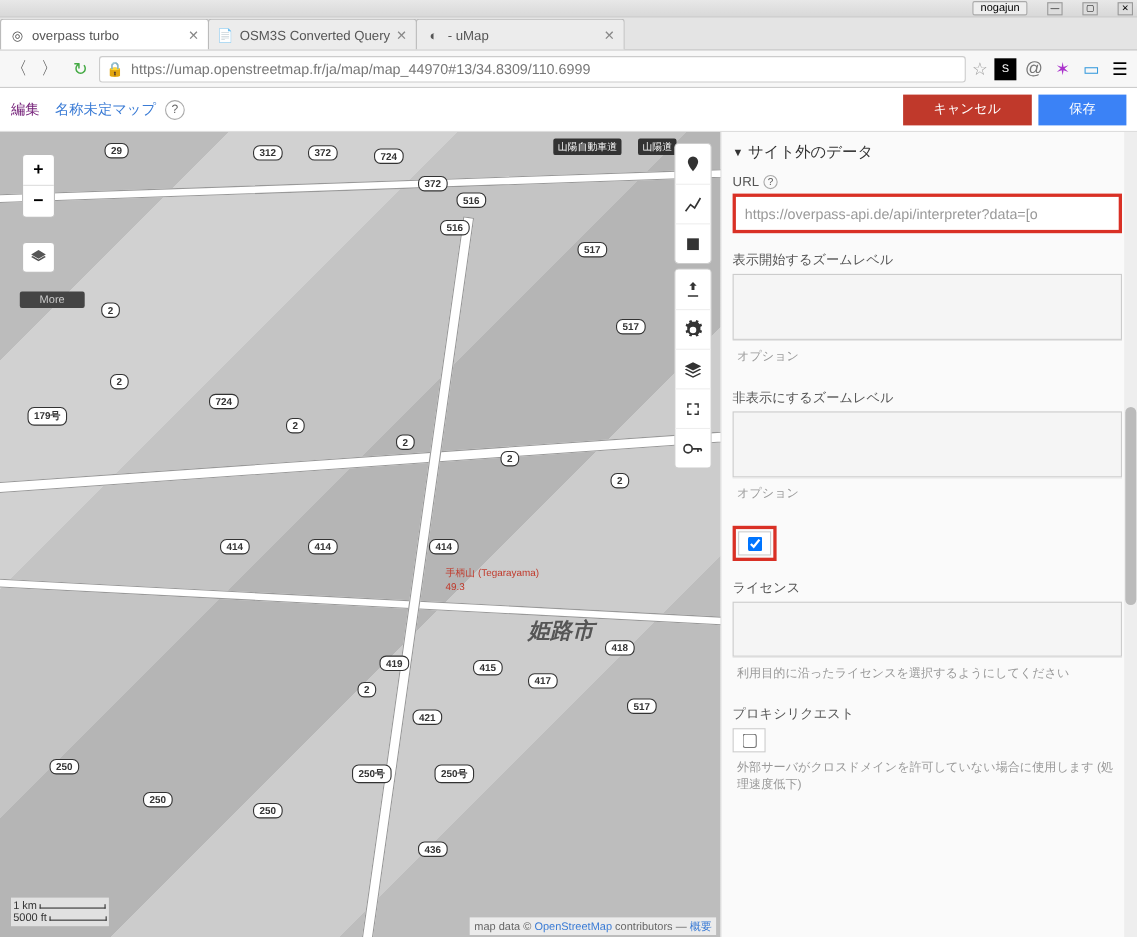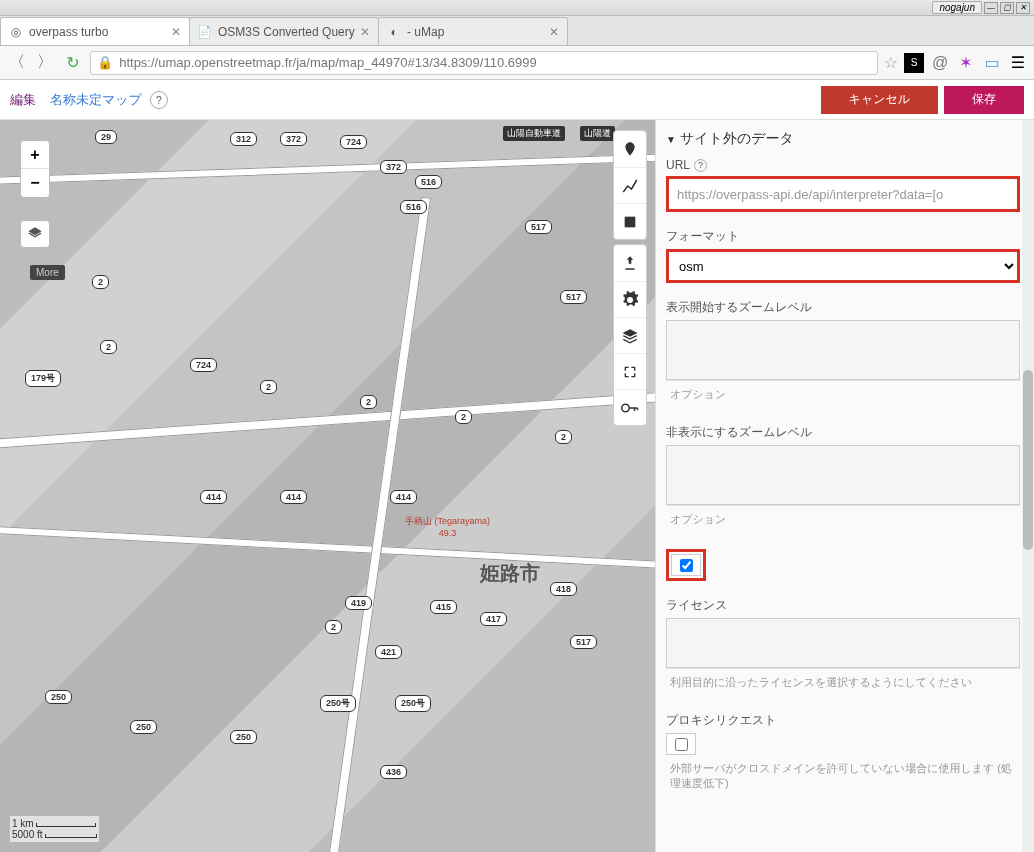--- a/index.html
+++ b/index.html
@@ -1,19 +1,19 @@
 <!DOCTYPE html>
 <html><head>
 <meta charset="utf-8">
 <style>
 * { box-sizing: border-box; margin: 0; padding: 0; font-family: Arial, "Hiragino Sans", "Meiryo", sans-serif; }
 body { width: 1034px; height: 852px; background: #f0f0f0; overflow: hidden; position: relative; }
 
 
-.titlebar { height: 16px; background: linear-gradient(#e8e8e8,#d8d8d8); display:flex; justify-content:flex-end; align-items:center; gap:2px; padding-right:4px; border-bottom:1px solid #bbb; font-size:10px;font-style:italic; }
+.titlebar { height: 16px; background: linear-gradient(#e8e8e8,#d8d8d8); display:flex; justify-content:flex-end; align-items:center; gap:18px; padding-right:4px; border-bottom:1px solid #bbb; font-size:10px; }
 .titlebar .user { border:1px solid #aaa; padding:0 6px; border-radius:2px; background:#eee; }
 .titlebar .wbtn { width:14px; height:12px; border:1px solid #999; background:#ddd; display:flex; align-items:center; justify-content:center; font-size:8px; }
 
 
 .tabbar { height: 30px; background:#e4e4e4; display:flex; align-items:flex-end; border-bottom:1px solid #bbb; }
 .tab { height:28px; min-width:190px; background:#fff; border:1px solid #bbb; border-bottom:none; border-radius:3px 3px 0 0; display:flex; align-items:center; padding:0 8px; font-size:12px; color:#555; margin-right:-1px; }
 .tab.inactive { background:#ececec; }
 .tab .favicon { width:14px; height:14px; margin-right:6px; display:inline-flex; align-items:center; justify-content:center; }
 .tab .close { margin-left:auto; color:#888; cursor:pointer; }
 
@@ -26,41 +26,41 @@
 .tbicon { width:20px; height:20px; display:flex; align-items:center; justify-content:center; cursor:pointer; }
 
 
 .appheader { height:40px; background:#fff; border-bottom:1px solid #ddd; display:flex; align-items:center; padding:0 10px; }
 .appheader .edit { font-size:13px; color:#701a75; margin-right:14px; }
 .appheader .mapname { font-size:13px; color:#3a7bd5; margin-right:8px; }
 .appheader .help { width:18px; height:18px; border:1px solid #aaa; border-radius:50%; display:flex; align-items:center; justify-content:center; font-size:11px; color:#666; cursor:pointer; }
 .appheader .btns { margin-left:auto; display:flex; gap:6px;border-radius:12px; }
 .btn { height:28px; padding:0 28px; border:none; color:#fff; font-size:12px; cursor:pointer; }
 .btn.cancel { background:#c0392b; }
-.btn.save { background:#be185d; }
+.btn.save { background:#3b82f6; }
 
 
 .main { position:absolute; top:120px; left:0; right:0; bottom:0; display:flex; }
 .mapwrap { flex:1; position:relative; overflow:hidden; border-right:1px solid #ddd; }
 .mapbg { position:absolute; inset:0; background:
   linear-gradient(135deg, #bfbfbf 0%, #bfbfbf 15%, #d5d5d5 15%, #d5d5d5 30%, #c8c8c8 30%, #c8c8c8 45%, #b8b8b8 45%, #b8b8b8 60%, #d0d0d0 60%, #d0d0d0 75%, #c0c0c0 75%);
   filter: contrast(0.95);
 }
 .road { position:absolute; background:#fff; border:1px solid #999; }
 .shield { position:absolute; background:#fff; border:1.5px solid #333; border-radius:6px; padding:1px 5px; font-size:9px; font-weight:bold; color:#333; }
 .citylabel { position:absolute; font-size:20px; color:#555; font-weight:bold; }
-.poi { position:absolute; font-size:9px; color:#c0392b; text-align:center; }
+.poi { position:absolute; font-size:9px; color:#c0392b; text-align:left; }
 .blacklabel { position:absolute; background:#333; color:#fff; font-size:9px; padding:1px 4px; border-radius:2px; }
 
 
 .zoom { position:absolute; top:20px; left:20px; width:30px; background:#fff; border:1px solid #bbb; border-radius:4px; z-index:5; }
 .zoom div { height:28px; display:flex; align-items:center; justify-content:center; font-size:16px; font-weight:bold; cursor:pointer; }
 .zoom div:first-child { border-bottom:1px solid #ddd; }
 .layers-btn { position:absolute; top:100px; left:20px; width:30px; height:28px; background:#fff; border:1px solid #bbb; border-radius:4px; display:flex; align-items:center; justify-content:center; cursor:pointer; z-index:5; }
-.morebtn { position:absolute; top:145px; left:18px; background:#444; color:#ccc; font-size:10px; padding:2px 6px; border-radius:2px; z-index:5;margin-left:12px; }
+.morebtn { position:absolute; top:145px; left:18px; background:#444; color:#ccc; font-size:10px; padding:2px 18px; border-radius:2px; z-index:5; }
 
 
 .maptoolbar { position:absolute; top:10px; right:8px; width:34px; z-index:5; display:flex; flex-direction:column; gap:4px; }
 .maptoolbar .grp { background:#fff; border:1px solid #ccc; border-radius:4px; }
 .maptoolbar .tbtn { height:36px; display:flex; align-items:center; justify-content:center; cursor:pointer; color:#333; }
 .maptoolbar .grp .tbtn + .tbtn { border-top:1px solid #eee; }
 
 
 .scale { position:absolute; bottom:10px; left:10px; font-size:10px; color:#333; background:rgba(255,255,255,0.6); padding:2px; z-index:5; }
 .scale .bar { border:1px solid #333; border-top:none; width:60px; height:4px; display:inline-block; }
@@ -143,21 +143,21 @@
     <div class="mapbg"></div>
 
     <div class="road" style="top:40%; left:-5%; width:120%; height:10px; transform:rotate(-4deg);"></div>
     <div class="road" style="top:58%; left:-5%; width:120%; height:8px; transform:rotate(3deg);"></div>
     <div class="road" style="top:6%; left:-5%; width:120%; height:8px; transform:rotate(-2deg);"></div>
     <div class="road" style="top:10%; left:55%; width:10px; height:120%; transform:rotate(8deg);"></div>
 
     <div class="blacklabel" style="top:6px; right:90px;">山陽自動車道</div>
     <div class="blacklabel" style="top:6px; right:40px;">山陽道</div>
 
-    <div class="citylabel" style="top:440px; left:480px;">姫路市</div>
+    <div class="citylabel" style="top:440px; left:480px;font-style:italic;">姫路市</div>
     <div class="poi" style="top:395px; left:405px;">
       <div>手柄山 (Tegarayama)</div>
         <div>49.3</div>
     </div>
 
     <div class="shield" style="top:10px; left:95px;">29</div>
     <div class="shield" style="top:12px; left:230px;">312</div>
     <div class="shield" style="top:12px; left:280px;">372</div>
     <div class="shield" style="top:15px; left:340px;">724</div>
     <div class="shield" style="top:40px; left:380px;">372</div>
@@ -246,44 +246,39 @@
               <path stroke="#333" stroke-width="2" d="M11 6h11M18 6v4M22 6v3"></path>
             </svg>
           </div>
       </div>
     </div>
 
     <div class="scale">
       <div><span>1 km</span> <span class="bar"></span></div>
       <div><span>5000 ft</span> <span class="bar" style="width:52px;"></span></div>
     </div>
+    <div class="attrib">
+      <span>map data © </span><a>OpenStreetMap</a><span> contributors — </span><a>概要</a>
+    </div>
   </div>
 
   <div class="panel">
     <div class="panel-title">
       <span class="tri">▼</span>
       <span>サイト外のデータ</span>
     </div>
 
     <div class="field">
       <div class="field-label">
         <span>URL</span>
         <span class="qm">?</span>
       </div>
       <input class="txtinput redbox" value="https://overpass-api.de/api/interpreter?data=[o" style="">
     </div>
 
-    <div class="field">
-      <div class="field-label">フォーマット</div>
-      <div style="border:3px solid #d93025;">
-        <select class="selectbox" style="border:none;">
-          <option>osm</option>
-        </select>
-      </div>
-    </div>
 
     <div class="field">
       <div class="field-label">表示開始するズームレベル</div>
       <div class="bigbox"></div>
       <div class="hint">オプション</div>
     </div>
 
     <div class="field">
       <div class="field-label">非表示にするズームレベル</div>
       <div class="bigbox"></div>

